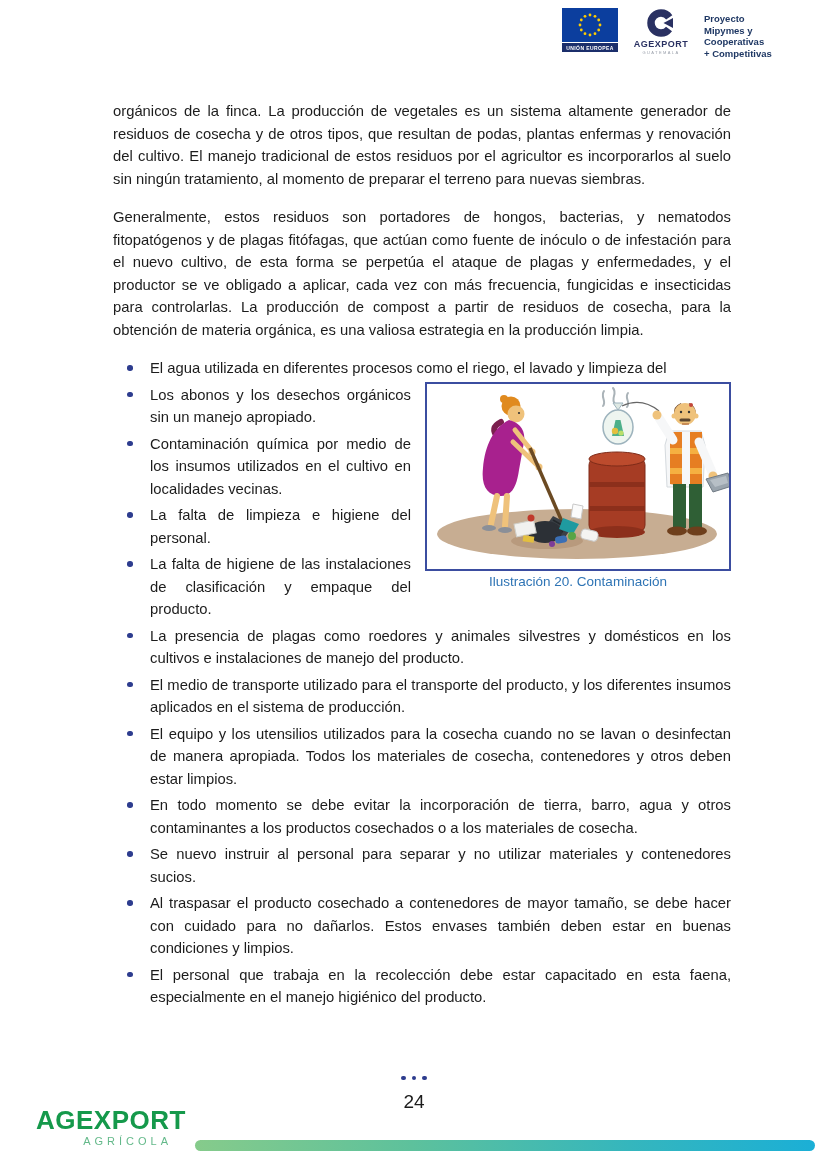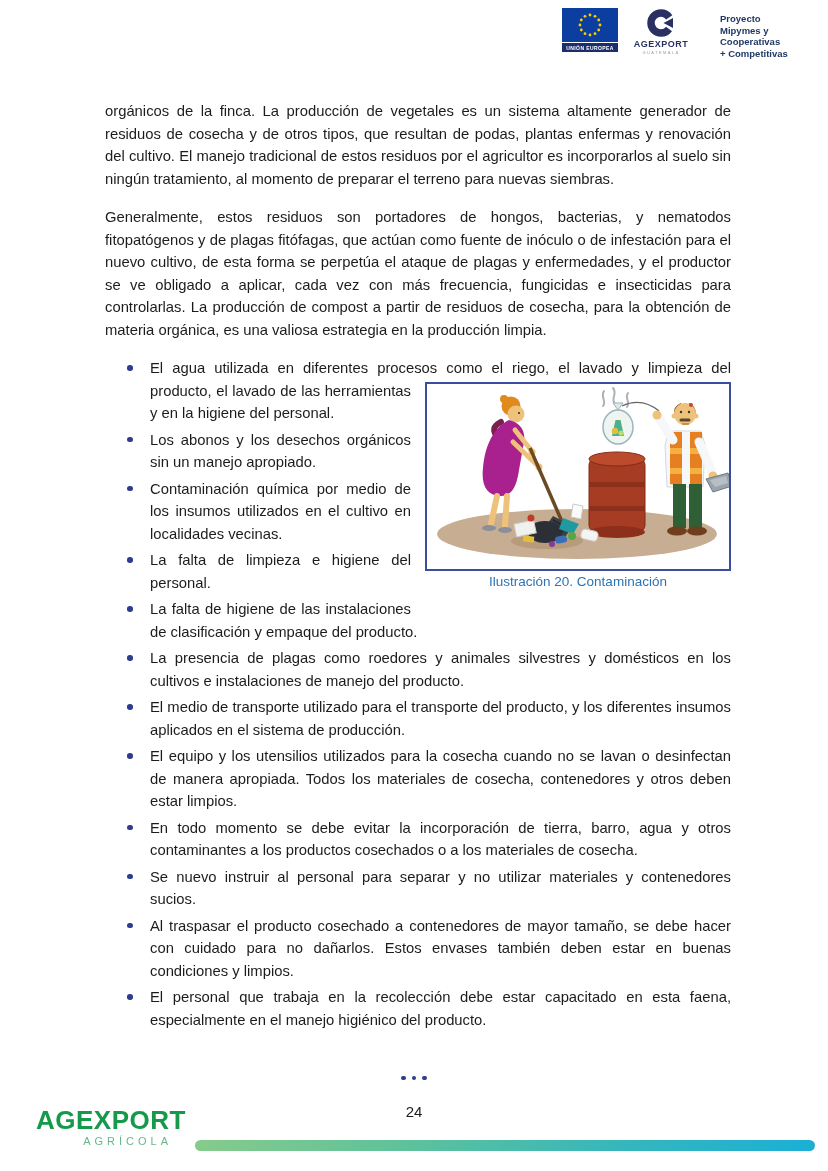--- a/index.html
+++ b/index.html
@@ -11,40 +11,40 @@
   .hdr{position:absolute;top:8px;right:14px;display:flex;align-items:flex-start;gap:10px;}
   .eu-block{width:56px;text-align:center;}
   .eu-flag{width:56px;height:34px;display:block;}
   .eu-band{margin-top:1px;background:#1b2e6b;color:#ffffff;font-size:5px;font-weight:bold;
            letter-spacing:.4px;padding:2px 0 1px;line-height:6px;}
   .agx-block{width:66px;text-align:center;}
   .agx-g{width:30px;height:30px;display:block;margin:0 auto;}
   .agx-name{font-size:9px;font-weight:800;color:#2a3162;letter-spacing:.5px;margin-top:1px;}
   .agx-sub{font-size:4px;color:#9aa0ab;letter-spacing:1.4px;margin-top:1px;}
   .proj{padding-top:5px;max-width:110px;}
-  .proj div{font-size:9.5px;line-height:11.5px;font-weight:bold;color:#1f3864;margin-left:16px;}
+  .proj div{font-size:9.5px;line-height:11.5px;font-weight:bold;color:#1f3864;}
   
   .content{position:absolute;left:97px;top:100px;width:634px;font-size:14.8px;line-height:22.5px;}
-  .para{text-align:justify;margin:0 0 16px 8px;}
+  .para{text-align:justify;margin:0 0 16px 16px;}
   .list-head{position:relative;padding-left:53px;margin:14px 0 7px 0;
              color:#2e74b5;font-weight:bold;font-style:italic;}
   .o-marker{position:absolute;left:31px;top:6px;width:7px;height:7px;border-radius:50%;
             border:1.4px solid #44549d;background:transparent;}
   .li{position:relative;padding-left:53px;margin-bottom:4px;text-align:justify;line-height:22.5px;}
   .li .dot{position:absolute;left:30px;top:8px;width:5.5px;height:5.5px;border-radius:50%;background:#2d3c8e;}
   
   .illus{float:right;width:306px;margin:2px 0 10px 14px;box-sizing:border-box;}
   .illus-box{width:302px;height:185px;border:2px solid #3b4da0;background:#ffffff;box-sizing:content-box;}
   .illus-box svg{display:block;width:302px;height:185px;}
   .illus figcaption{margin-top:3px;text-align:center;color:#2e74b5;font-size:13.5px;line-height:16px;}
   
   .pager{position:absolute;left:0;right:0;top:1066px;text-align:center;}
   .pager .dots span{display:inline-block;width:4.5px;height:4.5px;border-radius:50%;
                     background:#2d3c8e;margin:0 3px;}
-  .pager .num{font-size:15px;color:#1c1c1c;margin-top:19px;}
+  .pager .num{font-size:19px;color:#1c1c1c;margin-top:7px;}
   .f-logo{position:absolute;left:36px;top:1106px;width:136px;text-align:center;}
   .f-logo .big{font-size:26px;font-weight:800;color:#15994b;letter-spacing:.5px;line-height:28px;}
   .f-logo .small{font-size:11px;color:#64b98a;letter-spacing:4px;margin-top:1px;text-align:right;}
   .f-bar{position:absolute;left:195px;top:1140px;width:620px;height:11px;border-radius:6px;
          background:linear-gradient(90deg,#86cb8b 0%,#5dc19c 35%,#35b6bd 70%,#1bafd6 100%);}
 </style>
 </head>
 <body>
 
 <div class="hdr">
@@ -177,21 +177,20 @@
               <rect x="128" y="152" width="12" height="7" rx="3" fill="#3b6fb5" transform="rotate(-10 134 155)"></rect>
               <circle cx="145" cy="152" r="4" fill="#58a446"></circle>
               <circle cx="125" cy="160" r="3" fill="#7d3c98"></circle>
               <path d="M146 120 l10 2 -2 13 -10 -2 z" fill="#fbfbfb" stroke="#c9c9c9"></path>
               <rect x="154" y="146" width="17" height="10" rx="4" fill="#f4f4f2" stroke="#c9c9c9" transform="rotate(14 162 151)"></rect>
             </g>
           </svg>
         </div>
         <figcaption>Ilustración 20. Contaminación</figcaption>
       </figure>
-      <span>producto, el lavado de las herramientas y en la higiene del personal.</span>
     </div>
 
     <div class="li"><span class="dot"></span><span>Los abonos y los desechos orgánicos sin un manejo apropiado.</span></div>
     <div class="li"><span class="dot"></span><span>Contaminación química por medio de los insumos utilizados en el cultivo en localidades vecinas.</span></div>
     <div class="li"><span class="dot"></span><span>La falta de limpieza e higiene del personal.</span></div>
     <div class="li"><span class="dot"></span><span>La falta de higiene de las instalaciones de clasificación y empaque del producto.</span></div>
     <div class="li"><span class="dot"></span><span>La presencia de plagas como roedores y animales silvestres y domésticos en los cultivos e instalaciones de manejo del producto.</span></div>
     <div class="li"><span class="dot"></span><span>El medio de transporte utilizado para el transporte del producto, y los diferentes insumos aplicados en el sistema de producción.</span></div>
     <div class="li"><span class="dot"></span><span>El equipo y los utensilios utilizados para la cosecha cuando no se lavan o desinfectan de manera apropiada. Todos los materiales de cosecha, contenedores y otros deben estar limpios.</span></div>
     <div class="li"><span class="dot"></span><span>En todo momento se debe evitar la incorporación de tierra, barro, agua y otros contaminantes a los productos cosechados o a los materiales de cosecha.</span></div>

